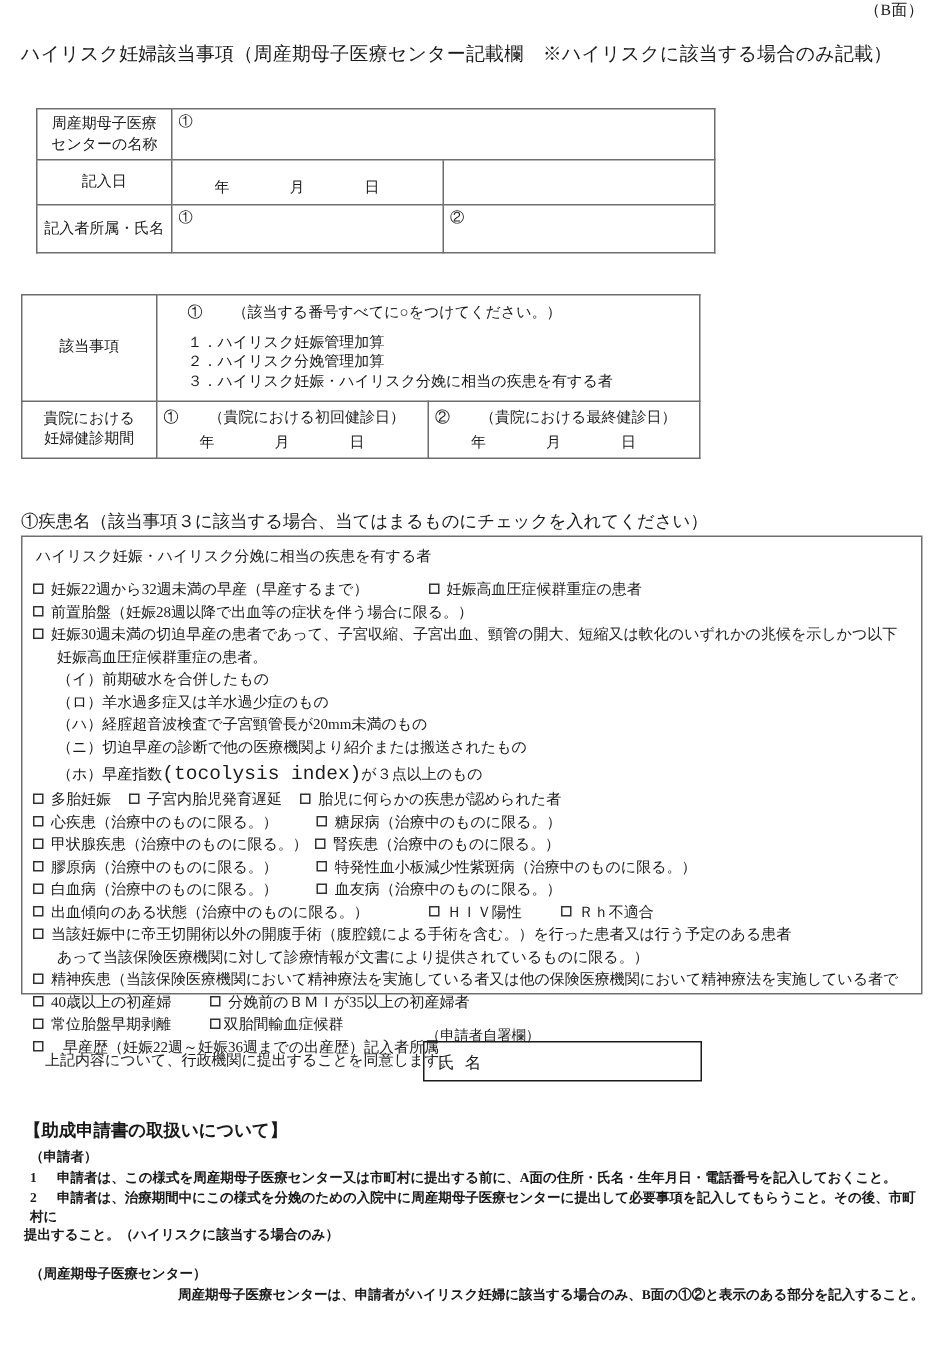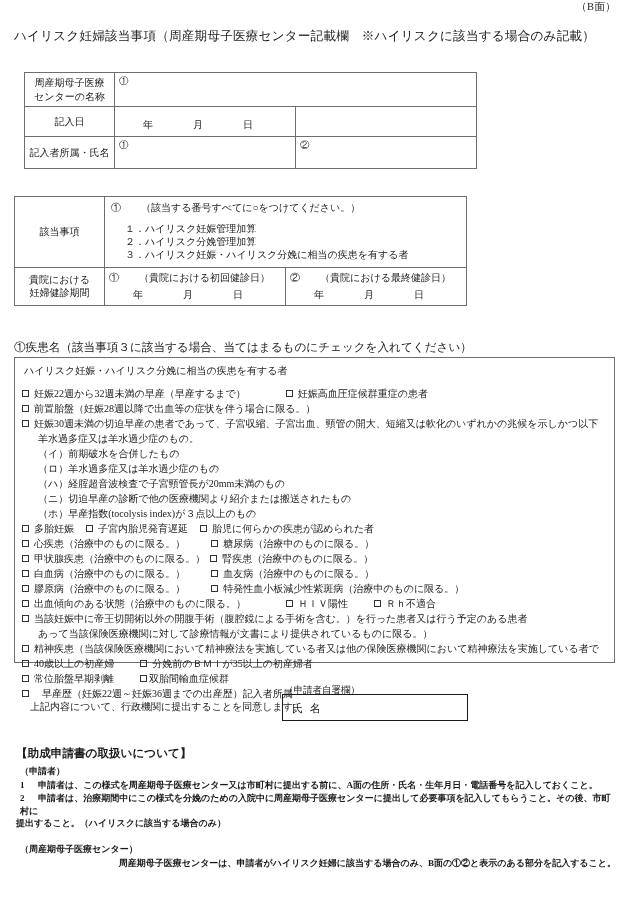--- a/index.html
+++ b/index.html
@@ -74,21 +74,21 @@
     justify-content: center;
     gap: 40px;
     padding-right: 14px;
   }
   .date-line span { display: inline-block; }
 
   
   #tbl-items { left: 14px; top: 196px; width: 453px; }
   #tbl-items td.i-label { width: 90px; }
   .items-cell { padding: 4px 6px 5px 6px !important; }
-  .items-head { font-size: 10px; margin-left: 0; }
+  .items-head { font-size: 10px; margin-left: 14px; }
   .items-head .num { display: inline-block; width: 30px; }
   .items-list { margin-top: 7px; padding-left: 14px; }
   .items-list div { font-size: 10px; line-height: 1.32; white-space: nowrap; }
 
   .period-cell { height: 38px; }
   .period-title { font-size: 10px; padding: 3px 0 0 4px; }
   .period-title .num { display: inline-block; width: 30px; }
   .period-dates {
     font-size: 10px;
     display: flex;
@@ -125,21 +125,21 @@
   .cb {
     display: inline-block;
     width: 7px; height: 7px;
     border: 1px solid #333;
     margin-right: 5px;
     vertical-align: 0px;
   }
   .gap-sm { display: inline-block; width: 12px; }
   .gap-md { display: inline-block; width: 26px; }
   .gap-lg { display: inline-block; width: 40px; }
-  .mono-in { font-family: Liberation Serif, serif; font-size: 10px; }
+  .mono-in { font-family: Liberation Mono, monospace; font-size: 13px; }
 
   
   .consent {
     position: absolute;
     left: 30px; top: 700px;
     font-size: 10px;
     white-space: nowrap;
   }
   .sig-label {
     position: absolute;
@@ -270,46 +270,46 @@
       <span class="cb"></span><span>妊娠22週から32週未満の早産（早産するまで）</span><span class="gap-lg"></span><span class="cb"></span><span>妊娠高血圧症候群重症の患者</span>
     </div>
 
     <div class="dz-line">
       <span class="cb"></span><span>前置胎盤（妊娠28週以降で出血等の症状を伴う場合に限る。）</span>
     </div>
 
     <div class="dz-line">
       <span class="cb"></span><span>妊娠30週未満の切迫早産の患者であって、子宮収縮、子宮出血、頸管の開大、短縮又は軟化のいずれかの兆候を示しかつ以下</span>
     </div>
-    <div class="dz-line dz-indent">羊水過多症又は羊水過少症のもの。</div>
+    <div class="dz-line dz-indent">妊娠高血圧症候群重症の患者。</div>
 
     <div class="dz-line dz-indent">（イ）前期破水を合併したもの</div>
     <div class="dz-line dz-indent">（ロ）羊水過多症又は羊水過少症のもの</div>
     <div class="dz-line dz-indent">（ハ）経腟超音波検査で子宮頸管長が20mm未満のもの</div>
     <div class="dz-line dz-indent">（ニ）切迫早産の診断で他の医療機関より紹介または搬送されたもの</div>
     <div class="dz-line dz-indent"><span>（ホ）早産指数</span><span class="mono-in">(tocolysis index)</span><span>が３点以上のもの</span></div>
 
     <div class="dz-line">
       <span class="cb"></span><span>多胎妊娠</span><span class="gap-sm"></span><span class="cb"></span><span>子宮内胎児発育遅延</span><span class="gap-sm"></span><span class="cb"></span><span>胎児に何らかの疾患が認められた者</span>
     </div>
 
     <div class="dz-line">
       <span class="cb"></span><span>心疾患（治療中のものに限る。）</span><span class="gap-md"></span><span class="cb"></span><span>糖尿病（治療中のものに限る。）</span>
     </div>
 
     <div class="dz-line">
       <span class="cb"></span><span>甲状腺疾患（治療中のものに限る。）</span><span class="cb" style="margin-left:5px"></span><span>腎疾患（治療中のものに限る。）</span>
     </div>
 
     <div class="dz-line">
+      <span class="cb"></span><span>膠原病（治療中のものに限る。）</span><span class="gap-md"></span><span class="cb"></span><span>特発性血小板減少性紫斑病（治療中のものに限る。）</span>
+    </div>
+
+    <div class="dz-line">
       <span class="cb"></span><span>白血病（治療中のものに限る。）</span><span class="gap-md"></span><span class="cb"></span><span>血友病（治療中のものに限る。）</span>
-    </div>
-
-    <div class="dz-line">
-      <span class="cb"></span><span>膠原病（治療中のものに限る。）</span><span class="gap-md"></span><span class="cb"></span><span>特発性血小板減少性紫斑病（治療中のものに限る。）</span>
     </div>
 
     <div class="dz-line">
       <span class="cb"></span><span>出血傾向のある状態（治療中のものに限る。）</span><span class="gap-lg"></span><span class="cb"></span><span>ＨＩＶ陽性</span><span class="gap-md"></span><span class="cb"></span><span>Ｒｈ不適合</span>
     </div>
 
     <div class="dz-line">
       <span class="cb"></span><span>当該妊娠中に帝王切開術以外の開腹手術（腹腔鏡による手術を含む。）を行った患者又は行う予定のある患者</span>
     </div>
 

